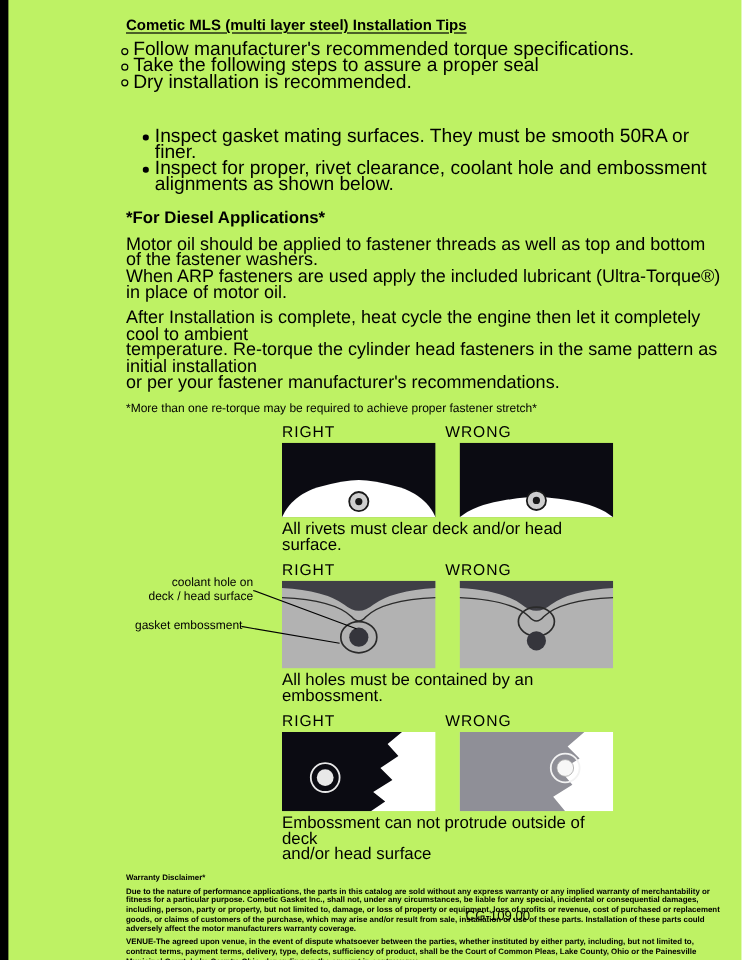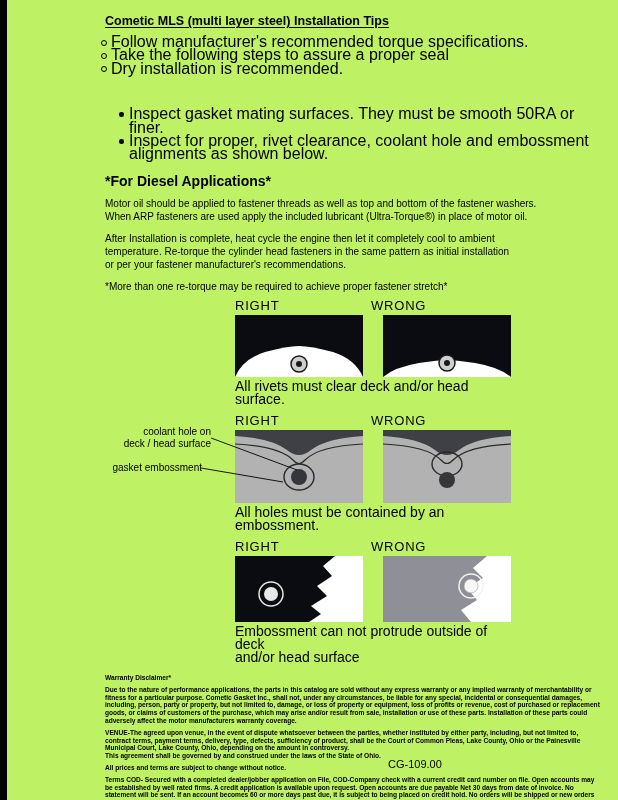--- a/index.html
+++ b/index.html
@@ -14,21 +14,21 @@
 
   .title { font-size:12.5px; font-weight:bold; text-decoration:underline; text-underline-offset:2px; margin:0 0 7px 5px; }
 
   .tip-list { list-style:none; }
   .tip { position:relative; font-size:16px; line-height:13.4px; padding-left:11px; }
   .tip::before { content:""; position:absolute; left:1px; top:4.5px; width:4px; height:4px; border:1px solid #000; border-radius:50%; }
   .subtips { margin-left:18px;margin-top:32px; }
   .subtip::before { width:4.5px; height:4.5px; border:none; background:#000; top:5px; }
 
   .diesel-heading { font-size:14px; font-weight:bold; margin:12px 0 0 5px; }
-  .para { font-size:10px; line-height:13.4px; margin:8px 0 0 5px; }
+  .para { font-size:15px; line-height:13.4px; margin:8px 0 0 5px; }
   .note { font-size:10px; margin:9px 0 0 5px; }
 
   .figures { margin:6px 0 0 135px; width:264px; }
   .fig-row { margin-bottom:7px; }
   .fig-labels { display:flex; margin-bottom:2px; }
   .fig-labels span { width:128px; text-align:left; font-size:13px; letter-spacing:0.8px; }
   .fig-labels span + span { margin-left:8px; }
   .fig-panels { display:flex; gap:20px; position:relative; }
   .panel { width:128px; }
   .panel svg { display:block; }

